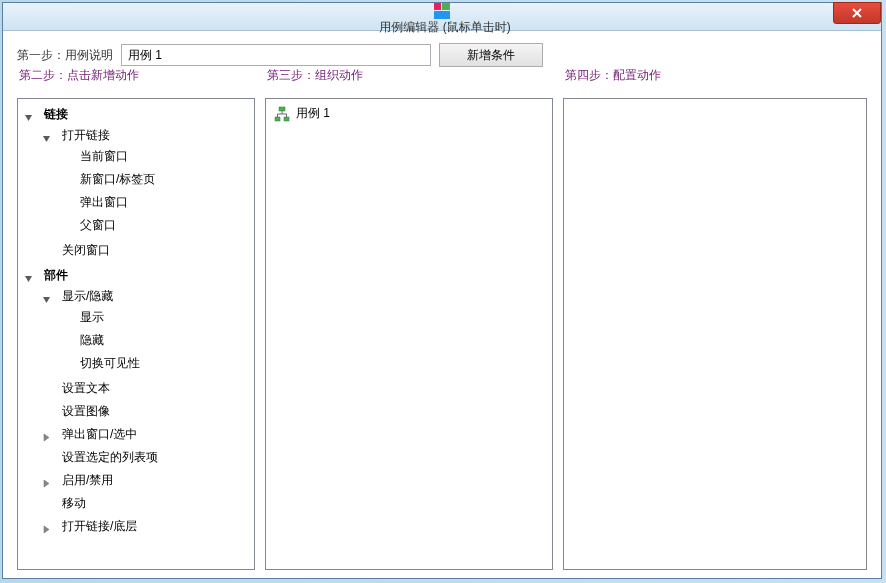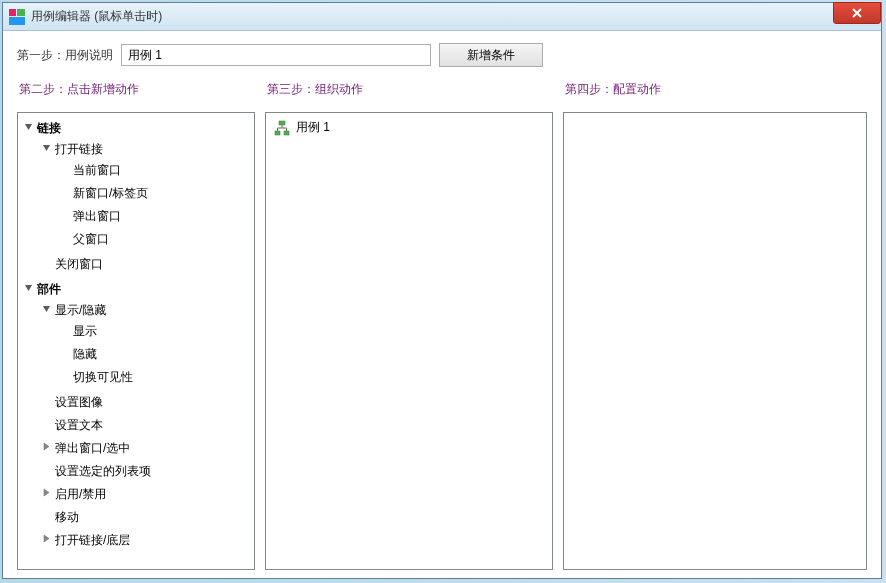--- a/index.html
+++ b/index.html
@@ -21,20 +21,21 @@
       flex-direction: column;
     }
     .titlebar {
       height: 28px;
       background: linear-gradient(to bottom, #e8f2fa, #d0e4f2);
       border-bottom: 1px solid #a8c0d4;
       display: flex;
       align-items: center;
       padding-left: 6px;
       position: relative;
+      flex-direction: column;
     }
     .app-icon {
       width: 16px;
       height: 16px;
       margin-right: 6px;
       display: inline-block;
     }
     .app-icon svg { width: 16px; height: 16px; }
     .title-text { color: #333; font-size: 12px; }
     .close-btn {
@@ -57,21 +58,20 @@
     .content {
       flex: 1;
       padding: 12px 14px 8px 14px;
       display: flex;
       flex-direction: column;
     }
     .step1 {
       display: flex;
       align-items: center;
       gap: 8px;
-      margin-bottom: 14px;
     }
     .step-label { color: #333; white-space: nowrap; }
     .case-input {
       flex: 0 0 310px;
       height: 22px;
       border: 1px solid #abadb3;
       padding: 2px 6px;
       font-size: 12px;
       font-family: inherit;
     }
@@ -105,22 +105,22 @@
       background: #fff;
       overflow-y: auto;
       overflow-x: hidden;
       padding: 4px 2px;
     }
     .tree { list-style: none; }
     .tree ul { list-style: none; padding-left: 18px; }
     .tree li { padding: 2px 0; white-space: nowrap; }
     .tree-row {
       display: flex;
-      align-items: flex-start;
-      gap: 3px;
+      align-items: flex-end;
+      gap: 10px;
       padding: 1px 2px;
       cursor: pointer;
     }
     .expander {
       width: 12px;
       height: 12px;
       display: inline-flex;
       align-items: center;
       justify-content: center;
       flex-shrink: 0;
@@ -270,27 +270,27 @@
                         <div class="tree-row">
                           <span class="expander blank"></span>
                           <span class="node-label">切换可见性</span>
                         </div>
                       </li>
                   </ul>
                 </li>
                 <li>
                     <div class="tree-row">
                       <span class="expander blank"></span>
+                      <span class="node-label">设置文本</span>
+                    </div>
+                  </li>
+                <li>
+                    <div class="tree-row">
+                      <span class="expander blank"></span>
                       <span class="node-label">设置图像</span>
-                    </div>
-                  </li>
-                <li>
-                    <div class="tree-row">
-                      <span class="expander blank"></span>
-                      <span class="node-label">设置文本</span>
                     </div>
                   </li>
                 <li>
                     <div class="tree-row">
                       <span class="expander">
                         <svg viewBox="0 0 9 9">
                           <path d="M2 1 L2 8 L7 4.5 Z" fill="#888" stroke="#666" stroke-width="0.5"></path>
                         </svg>
                       </span>
                       <span class="node-label">弹出窗口/选中</span>

